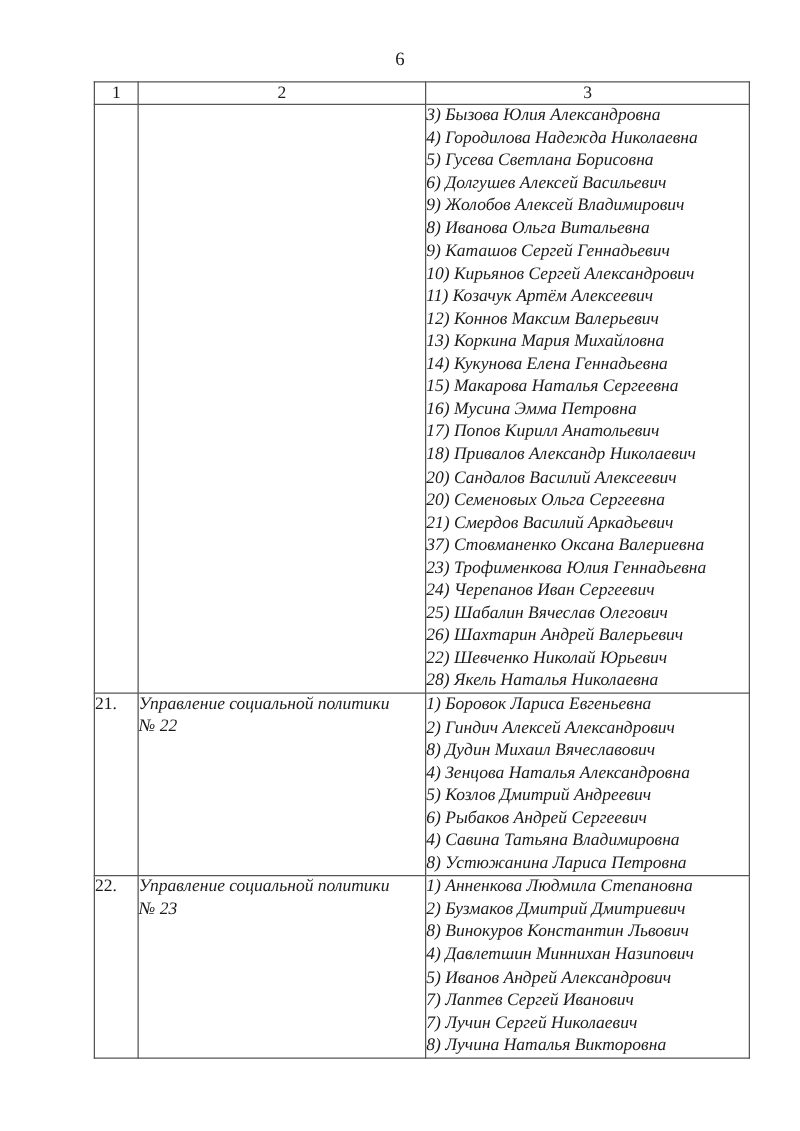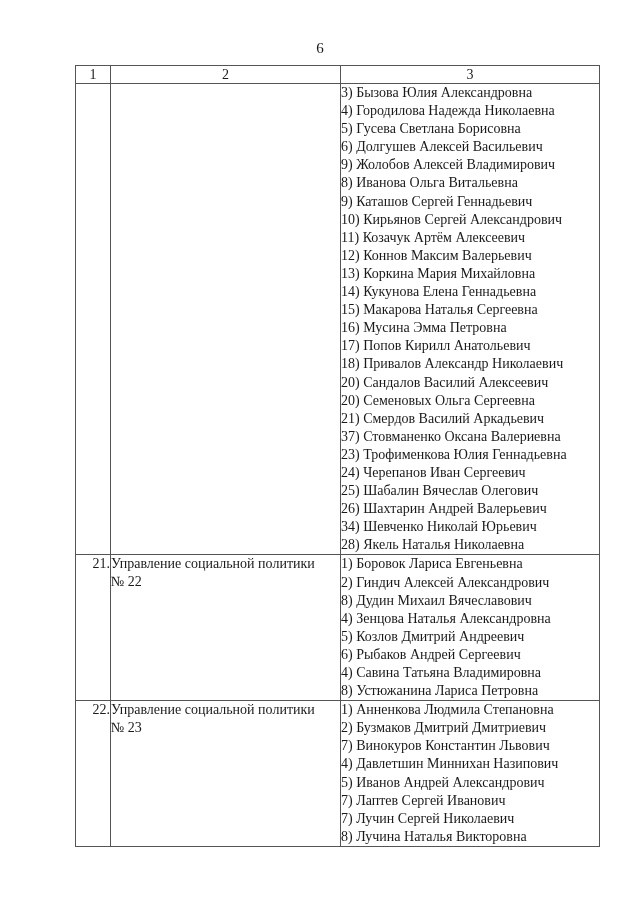--- a/index.html
+++ b/index.html
@@ -7,24 +7,24 @@
          font-family: "Liberation Serif", "DejaVu Serif", serif; color: #1a1a1a; }
   .page-number { position: absolute; top: 40px; left: 0; width: 640px; text-align: center;
                  font-size: 15px; }
   table.doc { position: absolute; left: 75px; top: 65px; border-collapse: collapse;
               table-layout: fixed; width: 524px; font-size: 14px; }
   table.doc td { border: 1px solid #555; padding: 0; vertical-align: top; }
   col.c1 { width: 35px; }
   col.c2 { width: 230px; }
   col.c3 { width: 259px; }
   .hdr td { text-align: center; height: 17px; line-height: 17px; }
-  .num { text-align: right; line-height: 18px; padding-left: 2px; }
-  .org { padding-left: 3px; line-height: 18px; }
+  .num { text-align: left; line-height: 18px; padding-left: 2px; }
+  .org { padding-left: 3px; line-height: 18px; font-style: italic; }
   .names { padding-left: 2px; }
-  .names div { line-height: 18.1px; height: 18.1px; white-space: nowrap; }
+  .names div { line-height: 18.1px; height: 18.1px; white-space: nowrap; font-style: italic; }
 </style>
 </head>
 <body>
 
 <div class="page-number">6</div>
 
 <table class="doc">
   <colgroup>
       <col class="c1">
       <col class="c2">
@@ -60,21 +60,21 @@
           <div>17) Попов Кирилл Анатольевич</div>
           <div>18) Привалов Александр Николаевич</div>
           <div>20) Сандалов Василий Алексеевич</div>
           <div>20) Семеновых Ольга Сергеевна</div>
           <div>21) Смердов Василий Аркадьевич</div>
           <div>37) Стовманенко Оксана Валериевна</div>
           <div>23) Трофименкова Юлия Геннадьевна</div>
           <div>24) Черепанов Иван Сергеевич</div>
           <div>25) Шабалин Вячеслав Олегович</div>
           <div>26) Шахтарин Андрей Валерьевич</div>
-          <div>34) Шевченко Николай Юрьевич</div>
+          <div>22) Шевченко Николай Юрьевич</div>
           <div>28) Якель Наталья Николаевна</div>
         </td>
       </tr>
       <tr>
         <td class="num">21.</td>
         <td class="org">
           <div>Управление социальной политики</div>
           <div>№ 22</div>
         </td>
         <td class="names">
@@ -90,21 +90,21 @@
       </tr>
       <tr>
         <td class="num">22.</td>
         <td class="org">
           <div>Управление социальной политики</div>
           <div>№ 23</div>
         </td>
         <td class="names">
           <div>1) Анненкова Людмила Степановна</div>
           <div>2) Бузмаков Дмитрий Дмитриевич</div>
-          <div>7) Винокуров Константин Львович</div>
+          <div>8) Винокуров Константин Львович</div>
           <div>4) Давлетшин Миннихан Назипович</div>
           <div>5) Иванов Андрей Александрович</div>
           <div>7) Лаптев Сергей Иванович</div>
           <div>7) Лучин Сергей Николаевич</div>
           <div>8) Лучина Наталья Викторовна</div>
         </td>
       </tr>
     </tbody>
 </table>
 

